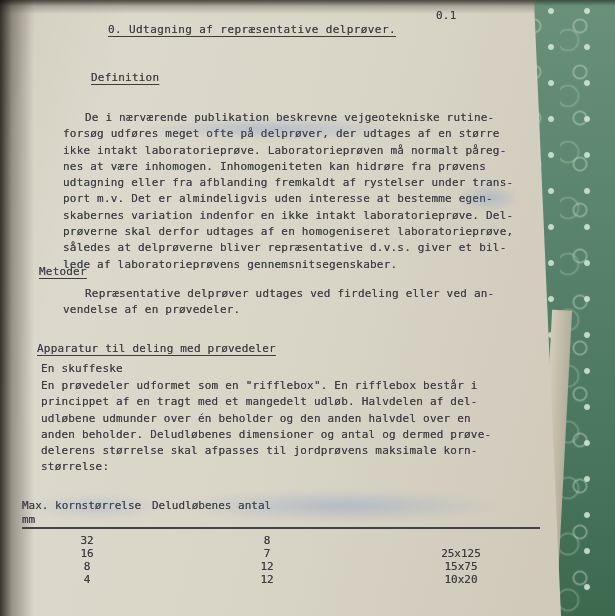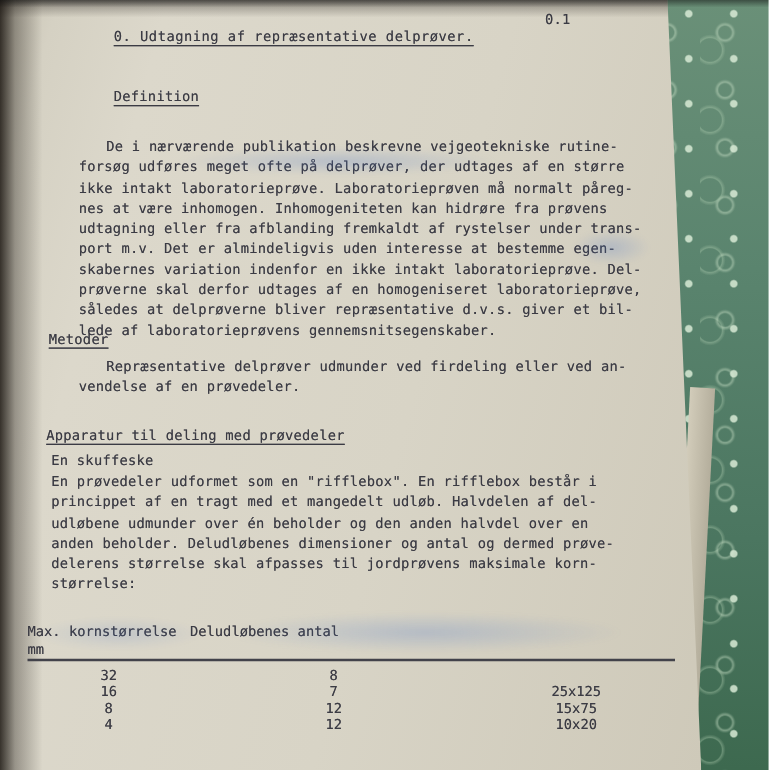--- a/index.html
+++ b/index.html
@@ -36,21 +36,21 @@
   }
   .top-shadow{position:absolute;top:0;left:0;right:0;height:6px;z-index:5;
     background:linear-gradient(180deg,rgba(15,15,15,.5),transparent);}
   .t{
     position:absolute;font-size:11px;line-height:16.3px;letter-spacing:.2px;
     text-shadow:0 0 .5px rgba(52,52,62,.65);white-space:pre-line;margin:0;
   }
   .h{text-decoration:underline;text-decoration-thickness:1px;text-underline-offset:3px;white-space:nowrap;}
   .indent{text-indent:22px;}
   .page-num{left:436px;top:8px;}
-  .title{left:91px;top:22px;letter-spacing:.4px;}
+  .title{left:108px;top:22px;letter-spacing:.4px;}
   .def-h{left:63px;top:70px;margin-left:28px;}
   .def-p{left:63px;top:90px;width:472px;margin-top:20px;}
   .met-h{left:39px;top:264px;}
   .met-p{left:63px;top:286px;width:460px;}
   .app-h{left:37px;top:341px;}
   .sub-h{left:41px;top:361px;white-space:nowrap;}
   .app-p{left:41px;top:378px;width:480px;}
   
   .dtable{position:absolute;left:22px;top:499px;width:518px;font-size:11px;
     text-shadow:0 0 .5px rgba(52,52,62,.65);}
@@ -84,21 +84,21 @@
 ikke intakt laboratorieprøve. Laboratorieprøven må normalt påreg-
 nes at være inhomogen. Inhomogeniteten kan hidrøre fra prøvens
 udtagning eller fra afblanding fremkaldt af rystelser under trans-
 port m.v. Det er almindeligvis uden interesse at bestemme egen-
 skabernes variation indenfor en ikke intakt laboratorieprøve. Del-
 prøverne skal derfor udtages af en homogeniseret laboratorieprøve,
 således at delprøverne bliver repræsentative d.v.s. giver et bil-
 lede af laboratorieprøvens gennemsnitsegenskaber.</p>
 
     <div class="t h met-h">Metoder</div>
-    <p class="t indent met-p">Repræsentative delprøver udmunder ved firdeling eller ved an-
+    <p class="t indent met-p">Repræsentative delprøver udtages ved firdeling eller ved an-
 vendelse af en prøvedeler.</p>
 
     <div class="t h app-h">Apparatur til deling med prøvedeler</div>
     <div class="t sub-h">En skuffeske</div>
     <p class="t app-p">En prøvedeler udformet som en "rifflebox". En rifflebox består i
 princippet af en tragt med et mangedelt udløb. Halvdelen af del-
 udløbene udmunder over én beholder og den anden halvdel over en
 anden beholder. Deludløbenes dimensioner og antal og dermed prøve-
 delerens størrelse skal afpasses til jordprøvens maksimale korn-
 størrelse:</p>

